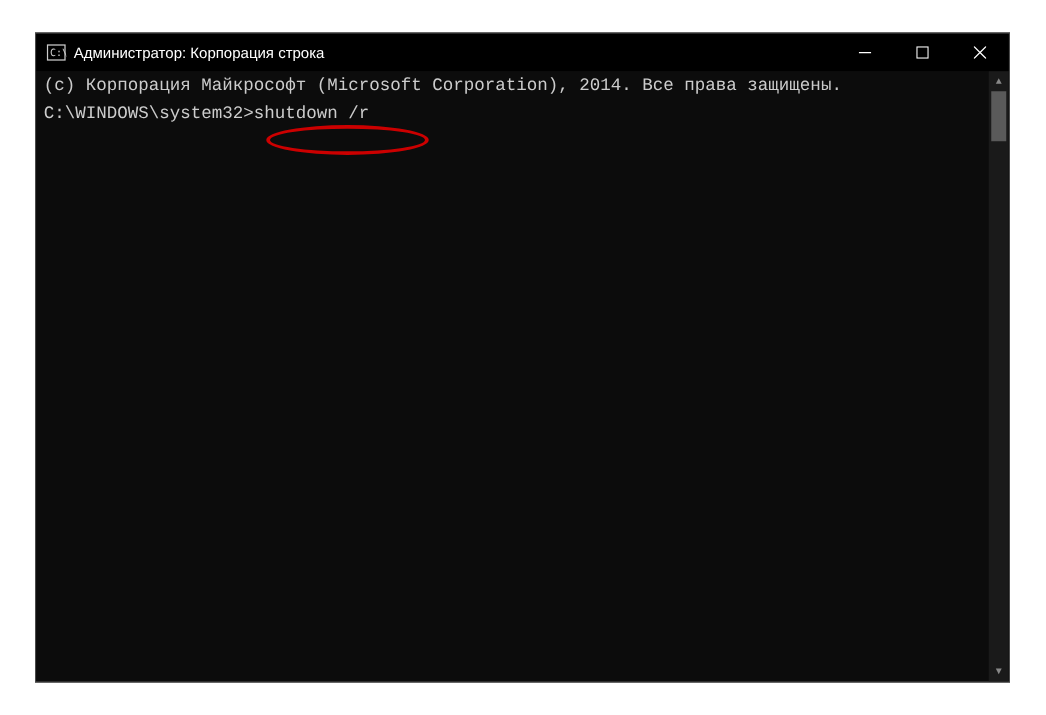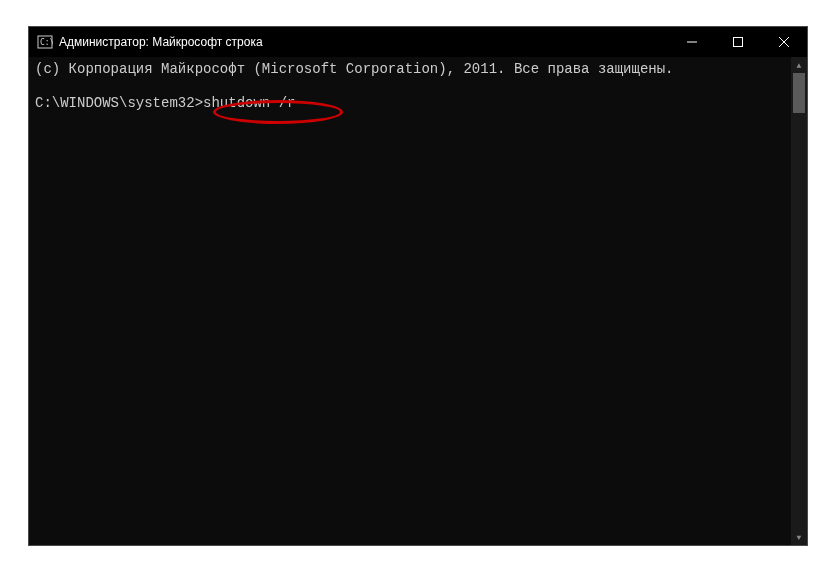--- a/index.html
+++ b/index.html
@@ -83,21 +83,21 @@
       line-height: 17px;
       white-space: pre;
       font-family: Consolas, 'Courier New', monospace;
     }
     .prompt-line {
       color: #cccccc;
       font-size: 14px;
       line-height: 17px;
       white-space: pre;
       font-family: Consolas, 'Courier New', monospace;
-      margin-top: 17px;
+      margin-top: 5px;
     }
     .highlight-oval {
       position: absolute;
       left: 184px;
       top: 43px;
       width: 130px;
       height: 24px;
       border: 3px solid #cc0000;
       border-radius: 50%;
       pointer-events: none;
@@ -140,42 +140,42 @@
 <body>
 
 <div class="window">
   <div class="titlebar">
     <span class="titlebar-icon">
       <svg viewBox="0 0 16 16">
         <rect x="1" y="2" width="14" height="12" fill="#000" stroke="#ccc" stroke-width="1"></rect>
         <text x="3" y="11" fill="#ccc" font-size="8" font-family="monospace">C:\</text>
       </svg>
     </span>
-    <span class="titlebar-text">Администратор: Майкрософт строка</span>
+    <span class="titlebar-text">Администратор: Корпорация строка</span>
     <div class="window-controls">
       <div class="control-btn">
         <svg viewBox="0 0 10 10">
             <line x1="0" y1="5" x2="10" y2="5" stroke="#fff" stroke-width="1"></line>
           </svg>
       </div>
       <div class="control-btn">
         <svg viewBox="0 0 10 10">
             <rect x="0.5" y="0.5" width="9" height="9" fill="none" stroke="#fff" stroke-width="1"></rect>
           </svg>
       </div>
       <div class="control-btn">
         <svg viewBox="0 0 10 10">
             <line x1="0" y1="0" x2="10" y2="10" stroke="#fff" stroke-width="1"></line>
             <line x1="10" y1="0" x2="0" y2="10" stroke="#fff" stroke-width="1"></line>
           </svg>
       </div>
     </div>
   </div>
   <div class="terminal-area">
-    <div class="terminal-line">(c) Корпорация Майкрософт (Microsoft Corporation), 2011. Все права защищены.</div>
+    <div class="terminal-line">(c) Корпорация Майкрософт (Microsoft Corporation), 2014. Все права защищены.</div>
     <div class="prompt-line"><span>C:\WINDOWS\system32&gt;</span><span>shutdown /r</span></div>
     <div class="highlight-oval"></div>
   </div>
   <div class="scrollbar">
     <div class="scrollbar-arrow up">▲</div>
     <div class="scrollbar-thumb"></div>
     <div class="scrollbar-arrow down">▼</div>
   </div>
 </div>
 

